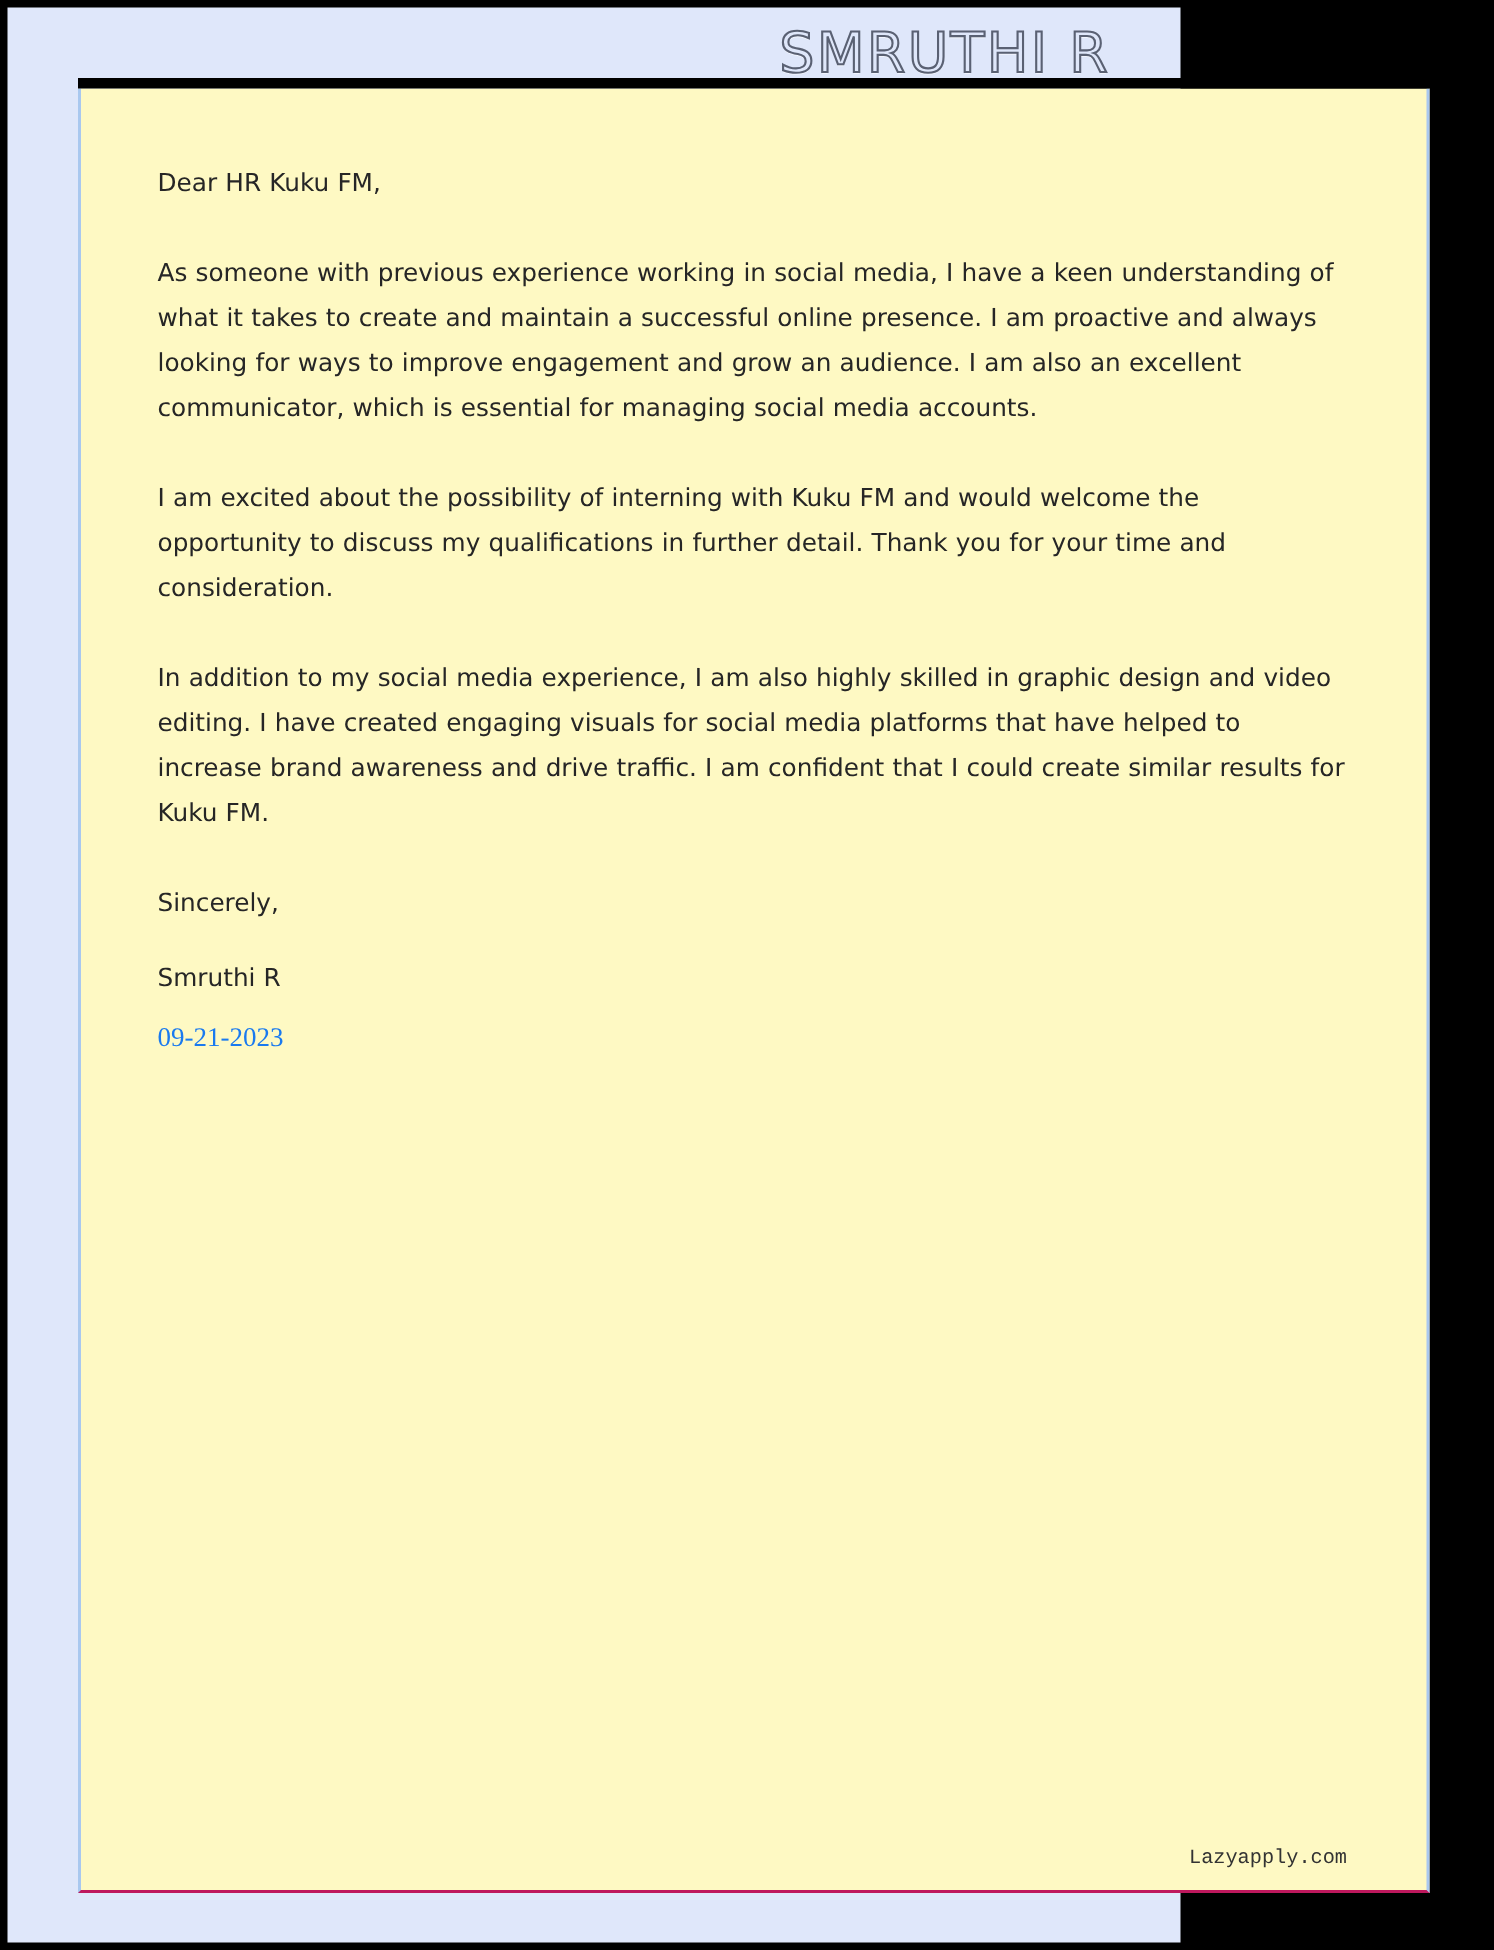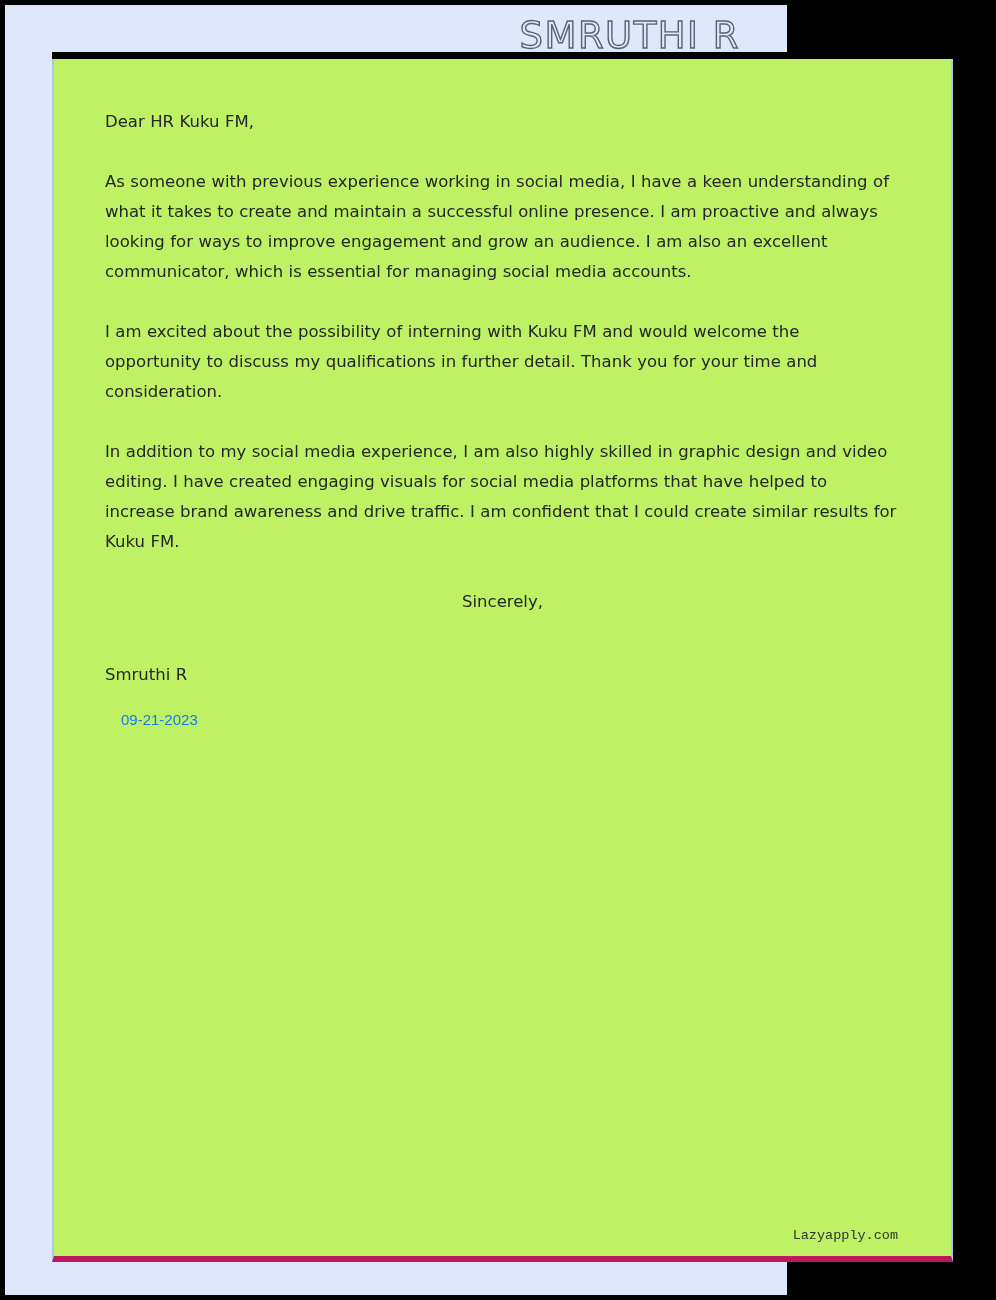--- a/index.html
+++ b/index.html
@@ -63,24 +63,24 @@
     z-index: 3;
   }
 
   
   .letter-card {
     position: absolute;
     left: 47px;
     top: 54px;
     width: 901px;
     height: 1203px;
-    background: #bef264;
+    background: #fef9c3;
     border-left: 2px solid #a9c8ef;
     border-right: 2px solid #a9c8ef;
-    border-bottom: 6px solid #be185d;
+    border-bottom: 2px solid #be185d;
     box-sizing: border-box;
     z-index: 2;
   }
 
   .letter-body {
     position: absolute;
     left: 51px;
     top: 48px;
     width: 795px;
   }
@@ -96,34 +96,33 @@
     margin: 0 0 30px 0;
     text-align: left;
     word-spacing: 0.2px;
   }
 
   .paragraph:last-of-type {
     margin-bottom: 30px;
   }
 
   .closing {
-    margin-bottom: 43px;
-    text-align: center;
+    margin-bottom: 20px;
   }
 
   .signature-name {
     margin-bottom: 10px;
   }
 
   .signature-date {
-    font-family: Liberation Sans, sans-serif;
-    font-size: 15px;
+    font-family: Liberation Serif, serif;
+    font-size: 18px;
     line-height: 28px;
     color: #1a7aef;
-    margin: 16px;
+    margin: 0;
   }
 
   
   .footer-watermark {
     position: absolute;
     right: 53px;
     bottom: 11px;
     font-family: Liberation Mono, monospace;
     font-size: 13.5px;
     line-height: 18px;

